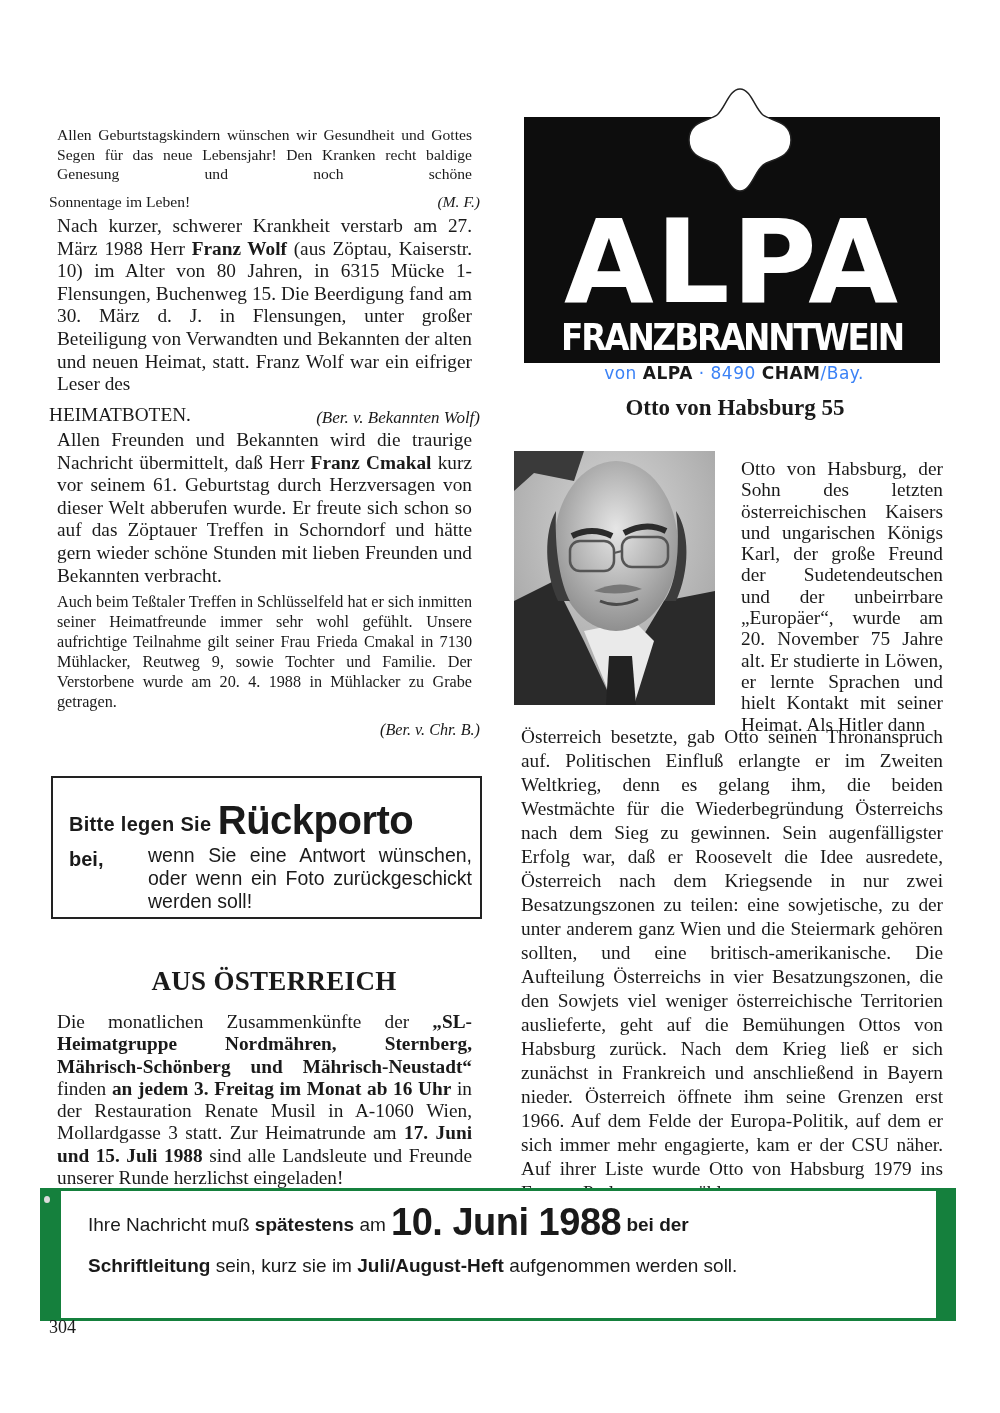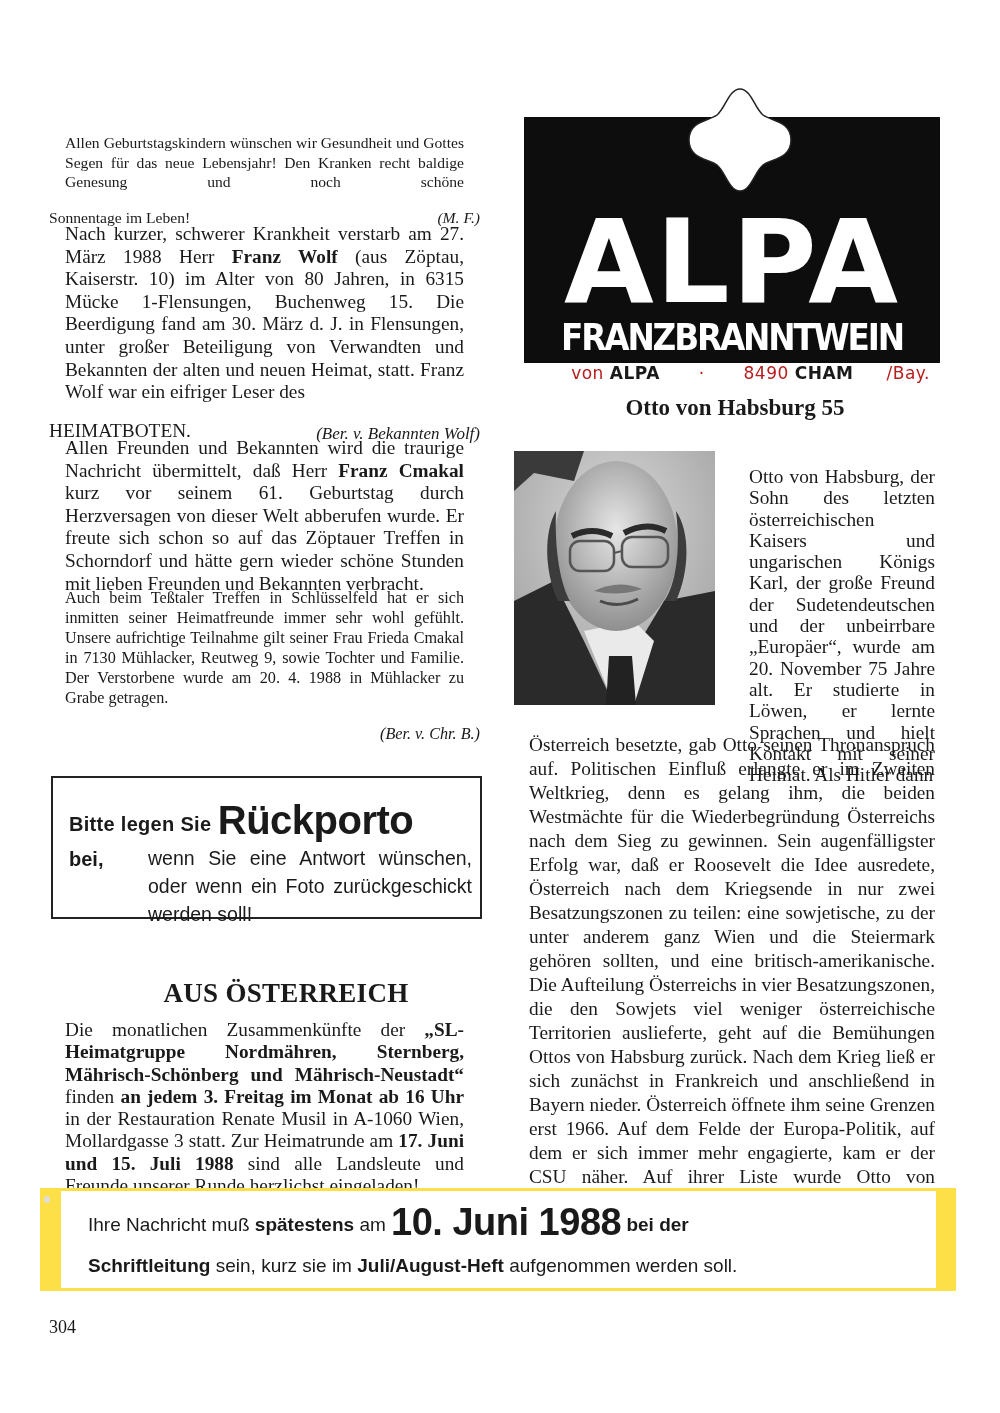--- a/index.html
+++ b/index.html
@@ -1,54 +1,54 @@
 <!DOCTYPE html>
 <html><head>
 <meta charset="utf-8">
 <style>
   html, body { margin:0; padding:0; background:#ffffff; }
   body { width:1000px; height:1413px; position:relative; overflow:hidden; color:#1a1a1a;
          font-family:"Liberation Serif", "DejaVu Serif", serif; }
   .abs { position:absolute; }
-  p { margin:16px; }
+  p { margin:8px; }
   .col { text-align:justify; text-align-last:auto; }
   .small { font-size:15.6px; line-height:19.6px; }
   .big { font-size:19.3px; line-height:22.6px; }
   .sig { font-style:italic; }
   .rline { display:flex; justify-content:space-between;gap:40px; }
   b { font-weight:bold; }
 
   
   #rueckporto { left:51px; top:776px; width:431px; height:143px; border:2px solid #222; border-left-width:2px; box-sizing:border-box;
     font-family:"Liberation Sans", "DejaVu Sans", sans-serif; }
   #rueckporto .l1 { position:absolute; left:16px; top:20px; white-space:nowrap;text-align:center; }
   #rueckporto .bitte { font-weight:bold; font-size:20px; letter-spacing:0.3px; }
   #rueckporto .rp { font-weight:900; font-size:40px; letter-spacing:-0.5px; margin-left:2px; vertical-align:-3px; }
   #rueckporto .bei { position:absolute; left:16px; top:70px; font-weight:bold; font-size:20px; }
-  #rueckporto .rest { position:absolute; left:95px; top:66px; width:324px; font-size:19.5px; line-height:28px; text-align:justify; }
+  #rueckporto .rest { position:absolute; left:95px; top:66px; width:324px; font-size:19.5px; line-height:23px; text-align:justify; }
 
-  h2#aus-title { position:absolute; left:40px; top:962px; width:460px; text-align:center; margin:16px; font-size:27px; font-weight:bold; letter-spacing:0.3px; }
+  h2#aus-title { position:absolute; left:40px; top:962px; width:460px; text-align:center; margin:4px; font-size:27px; font-weight:bold; letter-spacing:0.3px; }
 
   
   #alpa { left:524px; top:117px; width:416px; height:246px; background:#0d0d0d; overflow:visible; }
   #alpa .star { position:absolute; left:163px; top:-30px; width:106px; height:106px; }
   #alpa .word { position:absolute; left:0; top:95px; width:100%; text-align:center; color:#fff;
     font-family:"DejaVu Sans", "Liberation Sans", sans-serif; font-weight:900; font-size:116px; line-height:100px; letter-spacing:2px; }
   #alpa .fb { position:absolute; left:4px; top:200px; width:408px; text-align:center; color:#fff;
     font-family:"DejaVu Sans", "Liberation Sans", sans-serif; font-weight:bold; font-size:38px; line-height:40px; letter-spacing:-2.5px; transform:scaleX(0.86); transform-origin:center; }
   #alpa-sub { left:524px; top:363px; width:420px; text-align:center; font-family:"DejaVu Sans", "Liberation Sans", sans-serif; font-size:17px; letter-spacing:0.5px; white-space:nowrap; }
   #alpa-sub .bold { font-weight:bold; }
-  #alpa-sub .thin { font-weight:normal; color:#b91c1c;margin-left:33px; }
+  #alpa-sub .thin { font-weight:normal; color:#3b82f6; }
 
   #otto-title { left:505px; top:395px; width:460px; text-align:center; font-size:23px; font-weight:bold; }
 
   #photo { left:514px; top:451px; width:201px; height:254px; background:#8a8a8a; overflow:hidden; }
 
   
-  #deadline { left:40px; top:1188px; width:916px; height:103px; background:#fde047; }
+  #deadline { left:40px; top:1188px; width:916px; height:133px; background:#15803d; }
   #deadline .inner { position:absolute; left:21px; top:3px; right:20px; bottom:3px; background:#fff;
     font-family:"Liberation Sans", "DejaVu Sans", sans-serif; }
   #deadline .dot { position:absolute; left:3px; top:5px; width:6px; height:7px; border-radius:50%; background:#ddd; }
   #deadline .row1 { position:absolute; left:27px; top:10px; white-space:nowrap; font-size:19px; }
   #deadline .row1 .huge { font-size:38px; font-weight:bold; letter-spacing:-0.5px; vertical-align:-4px; }
   #deadline .row2 { position:absolute; left:27px; top:64px; white-space:nowrap; font-size:19px; }
 
   #pagenum { left:49px; top:1317px; font-size:18px; }
 </style>
 </head>
@@ -71,21 +71,21 @@
   <div class="rline">
     <span>HEIMATBOTEN.</span>
     <span class="sig" style="font-size:17px; padding-top:3px;">(Ber. v. Bekannten Wolf)</span>
   </div>
 </div>
 
 <div class="abs col big" style="left:49px; top:421px; width:431px;">
   <p><span>Allen Freunden und Bekannten wird die traurige Nachricht übermittelt, daß Herr </span><b>Franz Cmakal</b><span> kurz vor seinem 61. Geburtstag durch Herzversagen von dieser Welt abberufen wurde. Er freute sich schon so auf das Zöptauer Treffen in Schorndorf und hätte gern wieder schöne Stunden mit lieben Freunden und Bekannten verbracht.</span></p>
 </div>
 
-<div class="abs col small" style="left:49px; top:572px; width:431px; font-size:16.2px; line-height:20px;">
+<div class="abs col small" style="left:49px; top:584px; width:431px; font-size:16.2px; line-height:20px;">
   <p>Auch beim Teßtaler Treffen in Schlüsselfeld hat er sich inmitten seiner Heimatfreunde immer sehr wohl gefühlt. Unsere aufrichtige Teilnahme gilt seiner Frau Frieda Cmakal in 7130 Mühlacker, Reutweg 9, sowie Tochter und Familie. Der Verstorbene wurde am 20. 4. 1988 in Mühlacker zu Grabe getragen.</p>
   <div style="text-align:right;"><span class="sig">(Ber. v. Chr. B.)</span></div>
 </div>
 
 <div id="rueckporto" class="abs">
   <div class="l1">
     <span class="bitte">Bitte legen Sie</span>
     <span class="rp">Rückporto</span>
   </div>
   <div class="bei">bei,</div>

